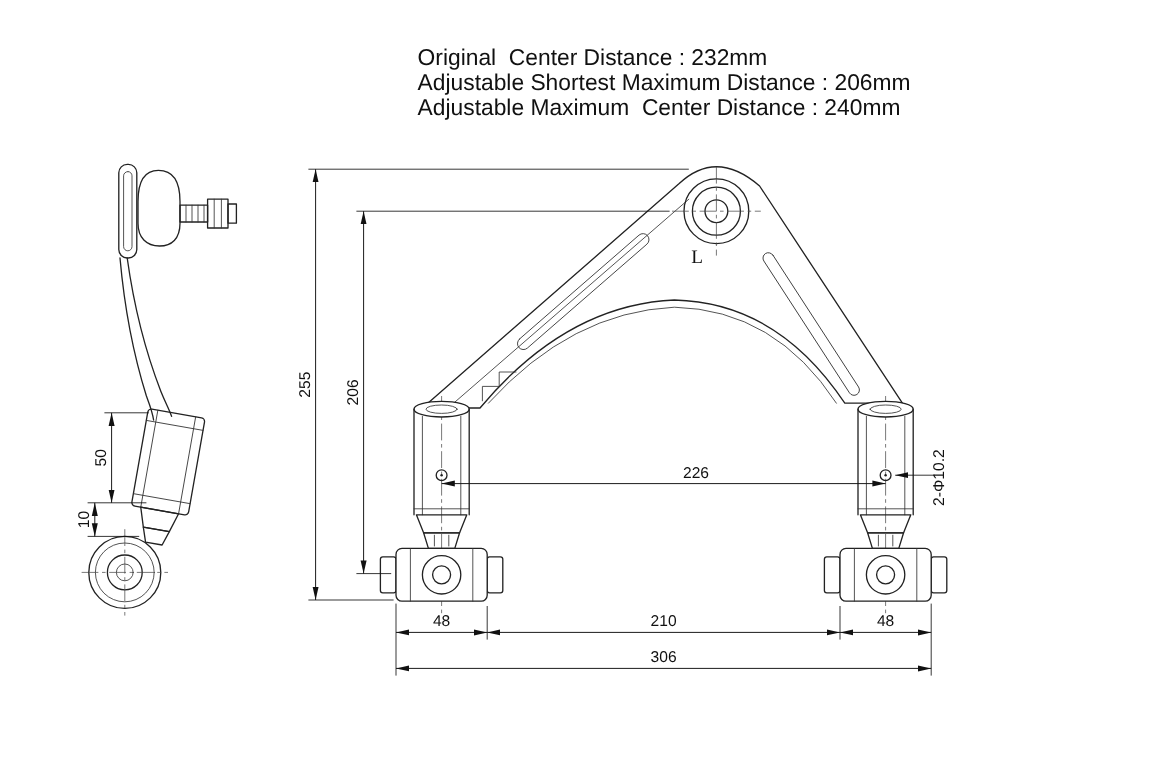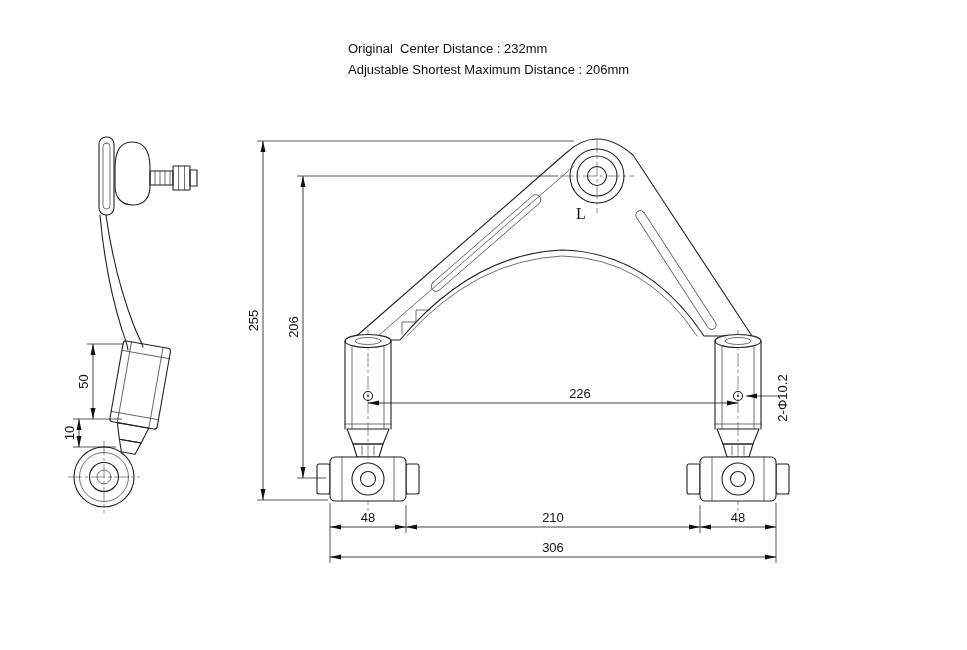--- a/index.html
+++ b/index.html
@@ -1,18 +1,18 @@
 <!DOCTYPE html>
 <html><head>
 <meta charset="utf-8">
 <style>
   html,body { margin:0; padding:0; background:#ffffff; }
   body { width:967px; height:650px; font-family:"Liberation Sans", sans-serif; }
   .page { position:relative; width:967px; height:650px; background:#ffffff; overflow:hidden; }
-  .notes { position:absolute; left:348px; top:38px; color:#111; font-size:13px; line-height:21px; }
+  .notes { position:absolute; left:348px; top:38px; color:#111; font-size:19px; line-height:21px; }
   .note { white-space:pre; }
   svg.drawing { position:absolute; left:0; top:0; }
   
   .o  { fill:none; stroke:#222; stroke-width:1.1; stroke-linejoin:round; stroke-linecap:round; }
   .o2 { fill:none; stroke:#333; stroke-width:0.7; stroke-linejoin:round; stroke-linecap:round; }
   .wfill { fill:#ffffff; stroke:#222; stroke-width:1.1; }
   .cl { fill:none; stroke:#444; stroke-width:0.6; stroke-dasharray:14 3 3 3; }
   .ext { fill:none; stroke:#111; stroke-width:0.7; }
   .dim { fill:none; stroke:#111; stroke-width:0.8; }
   .ldr { fill:none; stroke:#111; stroke-width:0.7; }
@@ -20,20 +20,21 @@
   text.lbl{ font-family:"Liberation Serif", serif; font-size:16px; fill:#111; }
 </style>
 </head>
 <body>
 
 <div class="page">
 
   <div class="notes">
     <div class="note">Original  Center Distance : 232mm</div>
     <div class="note">Adjustable Shortest Maximum Distance : 206mm</div>
+    <div class="note">Adjustable Maximum  Center Distance : 240mm</div>
   </div>
 
   <svg class="drawing" width="967" height="650" viewBox="0 0 967 650">
     <defs>
       <marker id="ae" markerWidth="12" markerHeight="7" refX="11" refY="3" orient="auto" markerUnits="userSpaceOnUse">
         <path d="M0,0.5 L11,3 L0,5.5 Z" fill="#111"></path>
       </marker>
       <marker id="as" markerWidth="12" markerHeight="7" refX="11" refY="3" orient="auto-start-reverse" markerUnits="userSpaceOnUse">
         <path d="M0,0.5 L11,3 L0,5.5 Z" fill="#111"></path>
       </marker>

